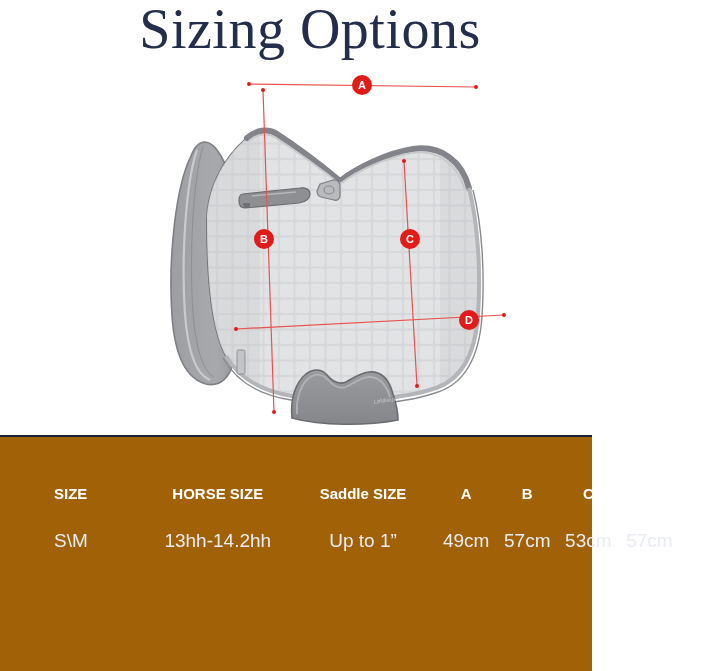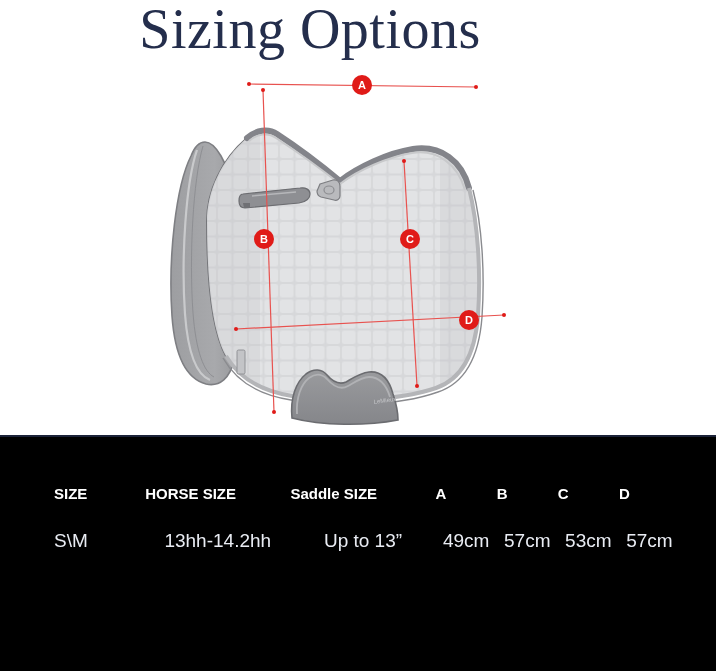--- a/index.html
+++ b/index.html
@@ -44,36 +44,36 @@
     color:#ffffff;
     font-family:"Liberation Sans", sans-serif;
     font-size:11px; font-weight:bold;
     display:flex; align-items:center; justify-content:center;
     line-height:1;
     z-index:6;
   }
 
   
   .navy-panel{
-    position:absolute; left:0; top:435px; width:716px; height:236px;
-    background:#000000;
+    position:absolute; left:0; top:435px; width:592px; height:236px;
+    background:#a16207;
     border-top:2px solid #1b2238;
   }
 
   table.size-table{
     position:absolute; left:40px; top:48px;
     width:640px;
     border-collapse:collapse;
     table-layout:fixed;
   }
   table.size-table th{
     color:#ffffff;
     font-size:15px;
     font-weight:bold;
-    text-align:left;
+    text-align:center;
     padding:0 0 28px 0;
     white-space:nowrap;
   }
   table.size-table td{
     color:#e9ecf3;
     font-size:19px;
     font-weight:400;
     text-align:center;
     padding:0 0 30px 0;
     white-space:nowrap;
@@ -278,21 +278,21 @@
           <th class="c-ab">A</th>
           <th class="c-ab">B</th>
           <th class="c-ab">C</th>
           <th class="c-ab">D</th>
         </tr>
       </thead>
       <tbody>
         <tr>
           <td class="c-size">S\M</td>
           <td class="c-horse">13hh-14.2hh</td>
-          <td class="c-saddle">Up to 13”</td>
+          <td class="c-saddle">Up to 1”</td>
           <td class="c-ab">49cm</td>
           <td class="c-ab">57cm</td>
           <td class="c-ab">53cm</td>
           <td class="c-ab">57cm</td>
         </tr>
       </tbody>
     </table>
 
   </div>
 

